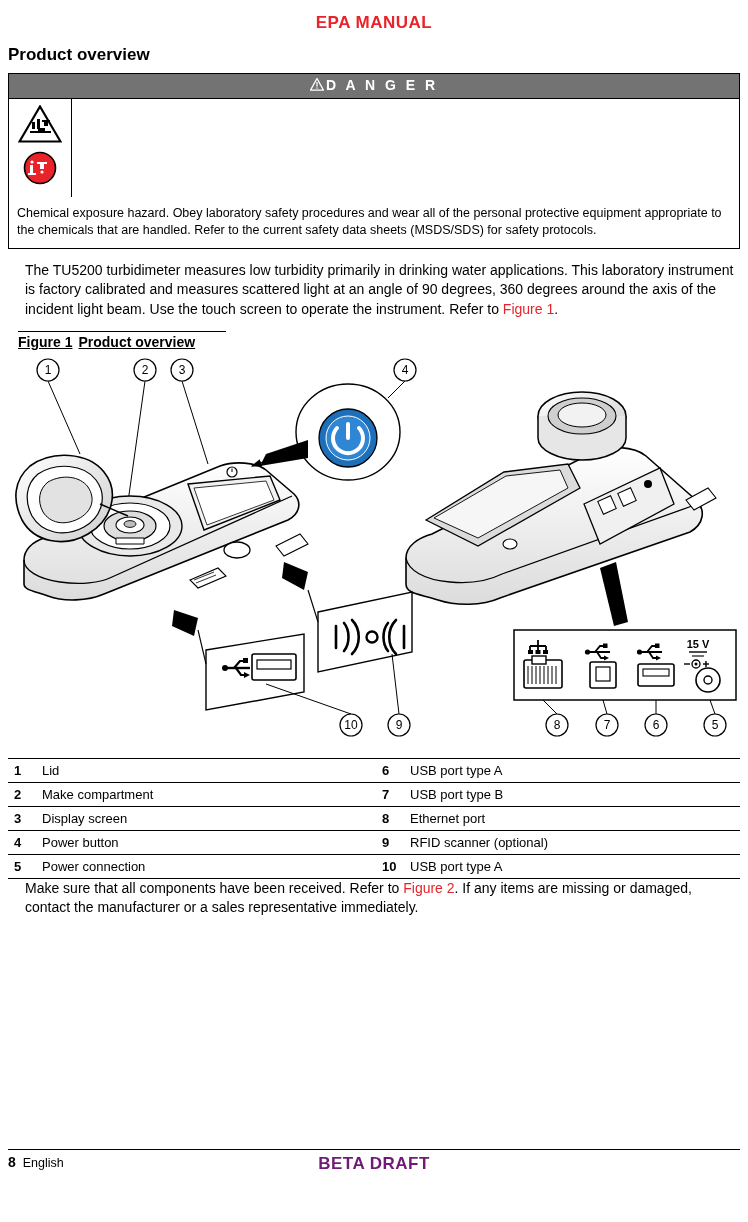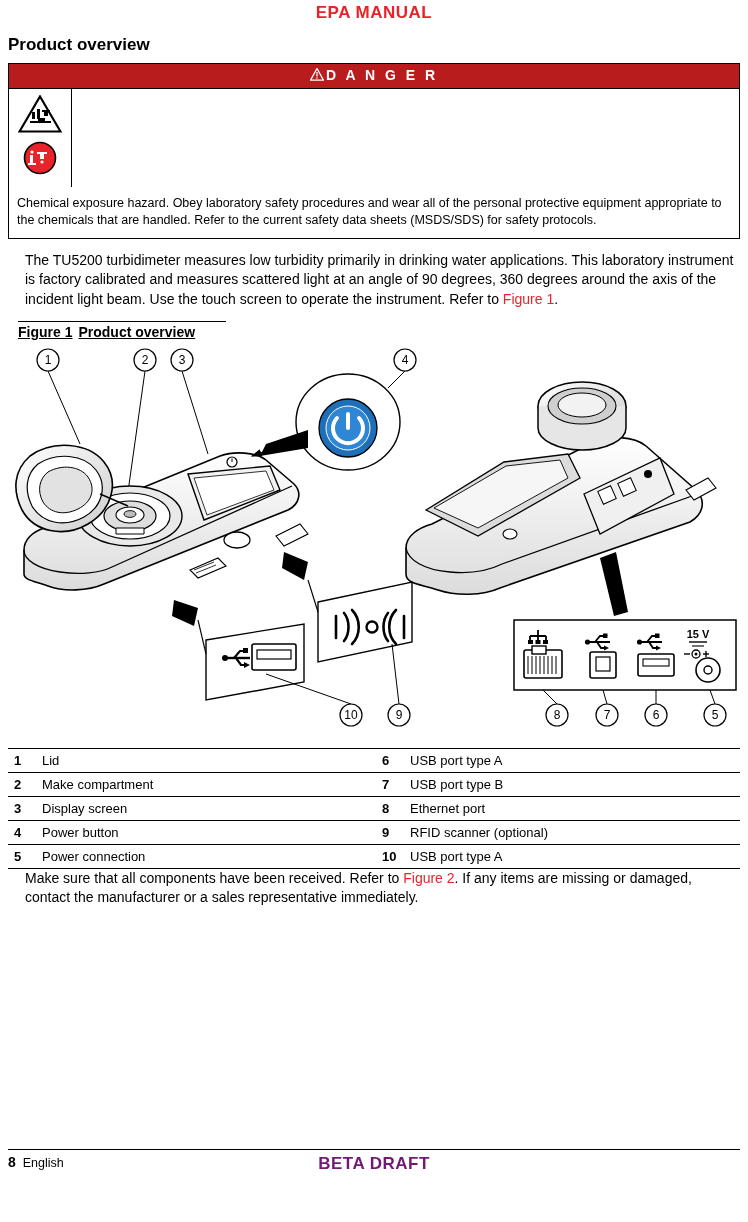--- a/index.html
+++ b/index.html
@@ -13,21 +13,21 @@
     font-family: "Liberation Sans", sans-serif;
     color: #000000;
     position: relative;
     overflow: hidden;
   }
   .page {
     position: relative;
     width: 748px;
     height: 1176px;
     box-sizing: border-box;
-    padding: 0 8px;
+    padding: 10px 8px;
   }
   .header-banner {
     text-align: center;
     color: #e8232a;
     font-size: 17px;
     font-weight: 600;
     letter-spacing: 0.5px;
     padding-top: 3px;
     height: 24px;
   }
@@ -46,21 +46,21 @@
     font-size: 17px;
     font-weight: bold;
     margin: 8px 0 8px 0;
   }
   
   .danger-box {
     border: 1px solid #000;
     margin-bottom: 12px;
   }
   .danger-bar {
-    background: #b91c1c;
+    background: #737373;
     color: #ffffff;
     text-align: center;
     font-weight: bold;
     font-size: 14px;
     letter-spacing: 3px;
     padding: 3px 0 4px 0;
     border-bottom: 1px solid #000;
     position: relative;
   }
   .danger-bar .warn-tri {

